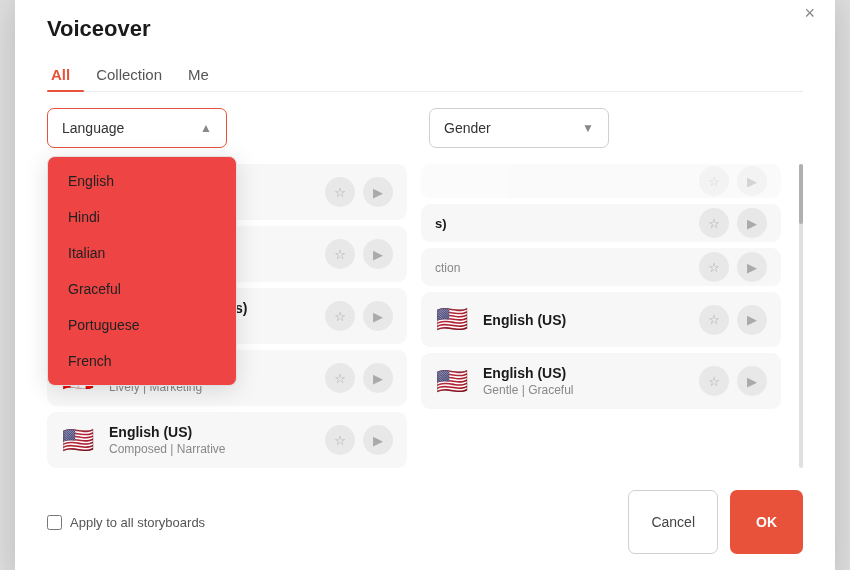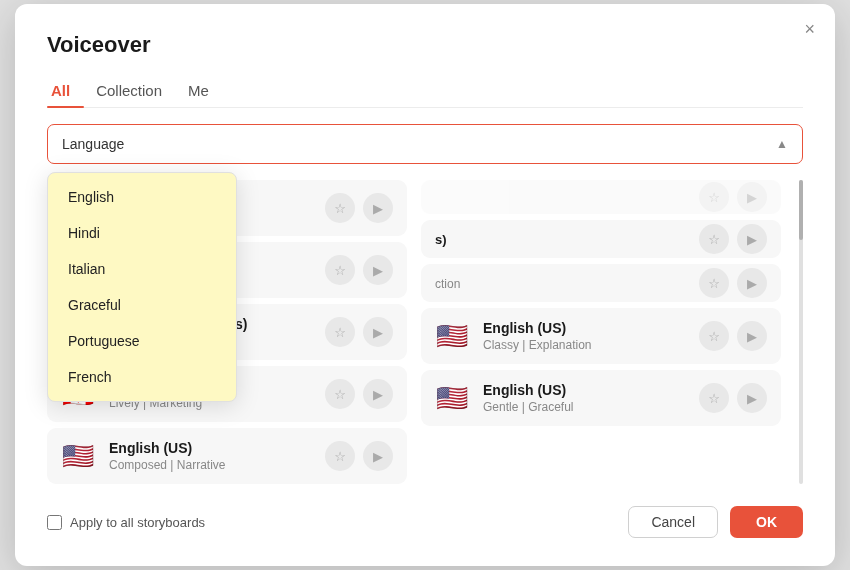--- a/index.html
+++ b/index.html
@@ -68,21 +68,20 @@
       width: 100%;
       height: 2.5px;
       background: #e8523a;
       border-radius: 2px;
     }
     .filters-row {
       display: flex;
       gap: 12px;
       margin-bottom: 16px;
       position: relative;
-      flex-direction: column;
     }
     .select-box {
       display: flex;
       align-items: center;
       justify-content: space-between;
       border: 1.5px solid #d0d0d0;
       border-radius: 7px;
       padding: 6px 14px;
       font-size: 14px;
       color: #333;
@@ -97,21 +96,21 @@
     }
     .select-arrow {
       font-size: 12px;
       color: #888;
       margin-left: 8px;
     }
     .dropdown-menu {
       position: absolute;
       top: 48px;
       left: 0;
-      background: #fef9c3;
+      background: #ef4444;
       border: 1.5px solid #e0e0e0;
       border-radius: 8px;
       box-shadow: 0 4px 24px rgba(0,0,0,0.13);
       z-index: 100;
       min-width: 190px;
       padding: 6px 0;
     }
     .dropdown-item {
       padding: 10px 20px;
       font-size: 14px;
@@ -203,21 +202,21 @@
       border-radius: 7px;
       padding: 0 22px;
       font-size: 14px;
       color: #444;
       cursor: pointer;
     }
     .btn-ok {
       background: #e8523a;
       border: none;
       border-radius: 7px;
-      padding: 8px 26px;
+      padding: 24px 26px;
       font-size: 14px;
       color: #fff;
       font-weight: 700;
       cursor: pointer;
     }
     
     .voice-card.faded {
       opacity: 0.85;
     }
   </style>
@@ -267,20 +266,24 @@
         </div>
         <div class="dropdown-item">
           <span>Portuguese</span>
         </div>
         <div class="dropdown-item">
           <span>French</span>
         </div>
       </div>
     </div>
 
+    <div class="select-box" style="margin-left: 190px;">
+      <span>Gender</span>
+      <span class="select-arrow">▼</span>
+    </div>
   </div>
 
   <div class="content-row">
 
     <div class="voice-list">
 
       <div class="voice-card">
         <span class="flag">🇦🇺</span>
         <div class="voice-info">
           <div class="voice-name">English (Australia)</div>
@@ -367,21 +370,20 @@
         <div class="voice-actions">
           <button class="icon-btn">☆</button>
           <button class="icon-btn">▶</button>
         </div>
       </div>
 
       <div class="voice-card">
         <span class="flag">🇺🇸</span>
         <div class="voice-info">
           <div class="voice-name">English (US)</div>
-          <div class="voice-tags">Classy | Explanation</div>
         </div>
         <div class="voice-actions">
           <button class="icon-btn">☆</button>
           <button class="icon-btn">▶</button>
         </div>
       </div>
 
       <div class="voice-card">
         <span class="flag">🇺🇸</span>
         <div class="voice-info">

